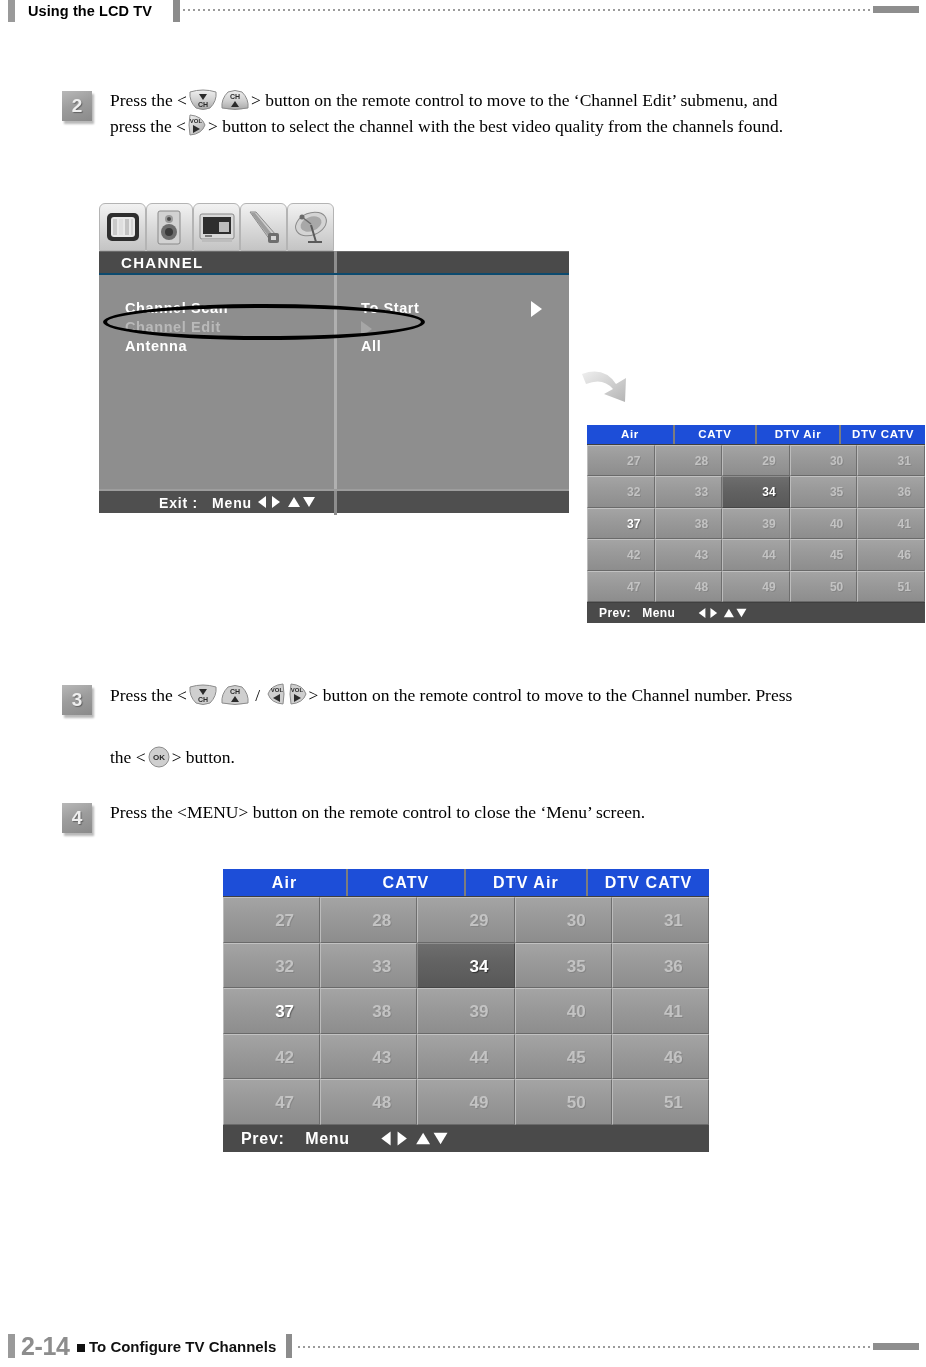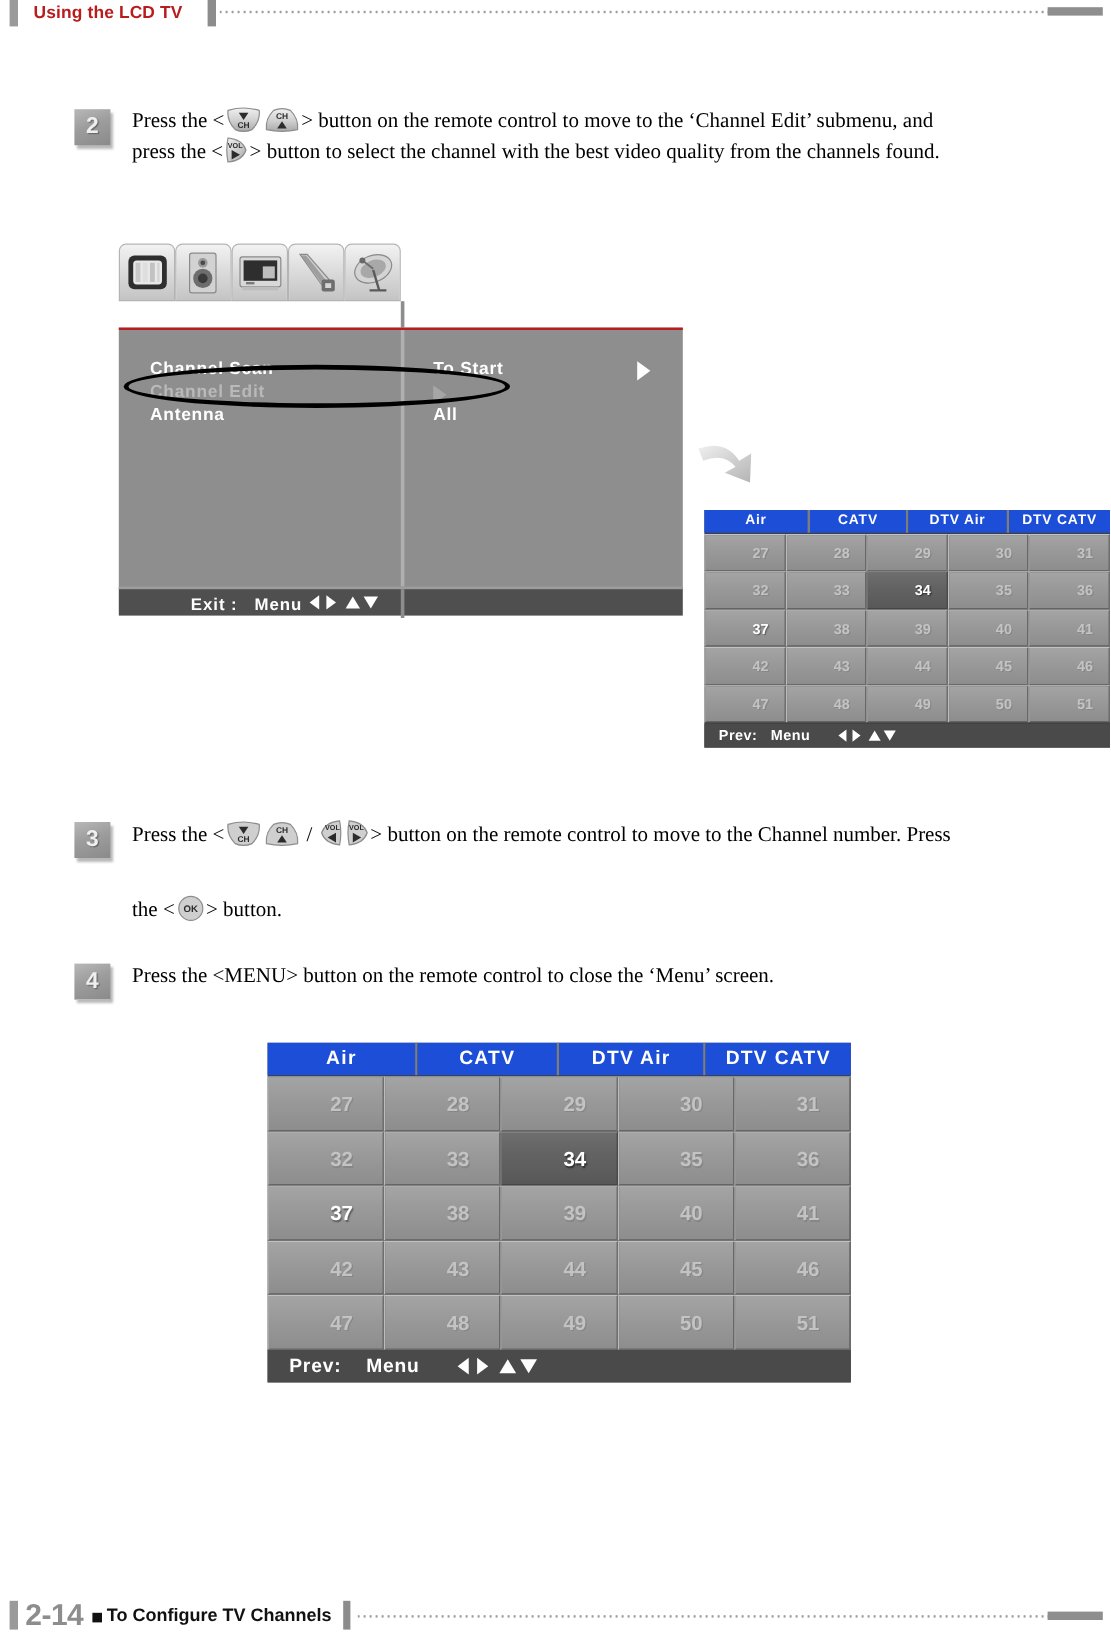--- a/index.html
+++ b/index.html
@@ -17,21 +17,21 @@
     position: absolute; left:0; top:0; width:926px; height:28px;
   }
   .hdr-tick {
     position:absolute; width:7px; height:22px; background:#9a9a9a; top:0px;
   }
   #hdr-tick-left { left: 8px; }
   #hdr-tick-mid  { left: 173px; background:#8c8c8c; }
   #page-header .hdr-title {
     position:absolute; left:28px; top:0px; width:140px; height:22px;
     font-family:"Liberation Sans", sans-serif;
-    font-weight:bold; font-size:14.5px; color:#b91c1c; letter-spacing:0.1px;
+    font-weight:bold; font-size:14.5px; color:#000000; letter-spacing:0.1px;
     line-height:22px; white-space:nowrap;
   }
   #hdr-dots {
     position:absolute; left:183px; top:9px; width:700px; height:2px;
     background-image: linear-gradient(to right, #9b9b9b 0 2px, transparent 2px 5px);
     background-size: 5px 2px; background-repeat: repeat-x;
   }
   #hdr-endbar {
     position:absolute; left:873px; top:6px; width:46px; height:7px; background:#8e8e8e;
   }
@@ -73,21 +73,21 @@
   #osd-titlebar {
     position:absolute; left:0; top:48px; width:470px; height:22px;
     background:#4a4a4a; color:#fff;
     font-family:"Liberation Sans", sans-serif; font-weight:bold;
     font-size:15px; letter-spacing:1.3px; line-height:22px; padding-left:22px;
     border-top:1px solid #6a6a6a;
   }
   #osd-titlebar-divider { position:absolute; left:235px; top:48px; width:3px; height:22px; background:#8d8d8d; }
   #osd-body {
     position:absolute; left:0; top:70px; width:470px; height:216px;
-    background:#8e8e8e; border-top:2px solid #b91c1c;
+    background:#8e8e8e; border-top:2px solid #0c4a6e;
   }
   #osd-body-divider { position:absolute; left:235px; top:0; width:3px; height:216px; background:#b0b0b0; }
   .osd-row-label {
     position:absolute; left:26px;
     font-family:"Liberation Sans", sans-serif; font-weight:bold;
     font-size:14.5px; letter-spacing:0.6px; white-space:nowrap;
   }
   .osd-row-value {
     position:absolute; left:262px;
     font-family:"Liberation Sans", sans-serif; font-weight:bold;
@@ -304,20 +304,21 @@
         <ellipse cx="19" cy="16" rx="16" ry="11" transform="rotate(-22 19 16)" fill="#d4d4d4" stroke="#8a8a8a"></ellipse>
         <ellipse cx="19" cy="16" rx="11" ry="7" transform="rotate(-22 19 16)" fill="#a8a8a8"></ellipse>
         <path d="M19 17 L24 34" stroke="#5a5a5a" stroke-width="2" fill="none"></path>
         <path d="M16 34 L30 34" stroke="#5a5a5a" stroke-width="2"></path>
         <circle cx="10" cy="9" r="2.5" fill="#6a6a6a"></circle>
         <path d="M10 9 L19 16" stroke="#6a6a6a" stroke-width="1.5"></path>
       </svg>
     </div>
   </div>
 
+  <div id="osd-titlebar">CHANNEL</div>
   <div id="osd-titlebar-divider"></div>
 
   <div id="osd-body">
     <div id="osd-body-divider"></div>
 
     <div class="osd-row-label v-white" style="top:25px;">Channel Scan</div>
     <div class="osd-row-value v-white" style="top:25px;">To Start</div>
     <div class="osd-arrow-right" style="left:432px; top:26px;"></div>
 
     <div class="osd-row-label v-dim" style="top:44px;">Channel Edit</div>

